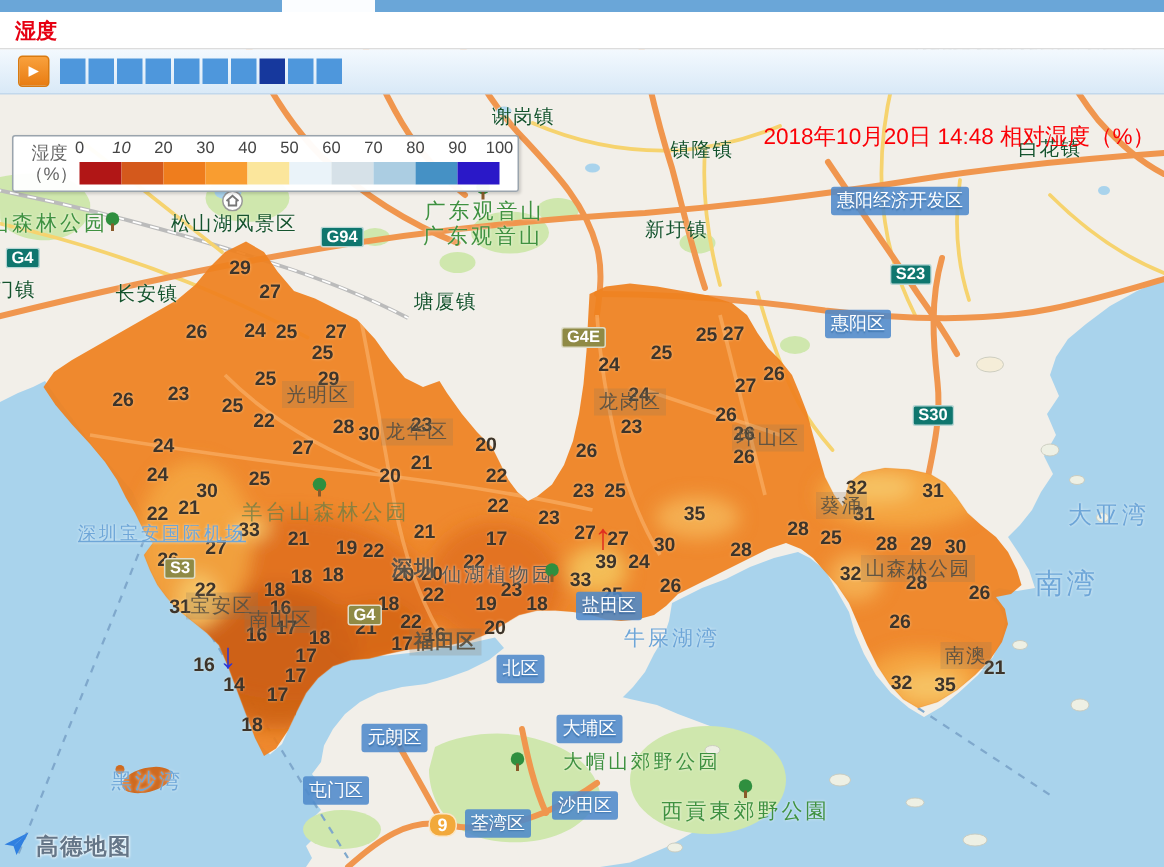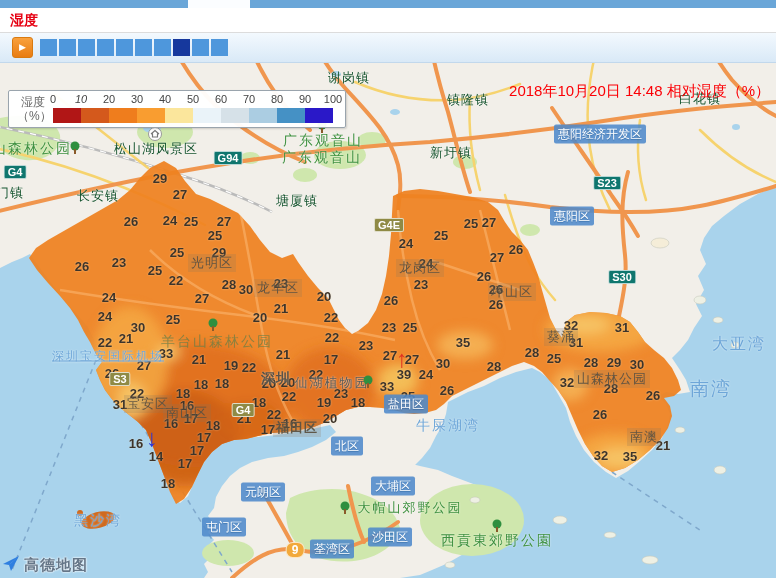--- a/index.html
+++ b/index.html
@@ -353,21 +353,21 @@
       <span class="odist" style="left: 561px; top: 337px;">葵涌</span>
       <span class="city" style="left: 276px; top: 379px;">深圳</span>
       <span class="water" style="left: 739px; top: 344px; font-size: 16px;">大亚湾</span>
       <span class="water" style="left: 711px; top: 389px; font-size: 19px;">南湾</span>
       <span class="water" style="left: 448px; top: 426px; font-size: 14px;">牛屎湖湾</span>
       <span class="water" style="left: 98px; top: 521px; font-size: 14px;">黑沙湾</span>
       <span class="water" style="left: 108px; top: 356px; font-size: 12px; text-decoration: underline;">深圳宝安国际机场</span>
       <span class="park green" style="left: 32px; top: 149px; font-size: 14px;">山森林公园</span>
       <span class="park green" style="left: 323px; top: 141px; font-size: 14px;">广东观音山</span>
       <span class="park green" style="left: 322px; top: 158px; font-size: 14px;">广东观音山</span>
-      <span class="park green" style="left: 410px; top: 508px; font-size: 13px;">大帽山郊野公园</span>
+      <span class="park green" style="left: 428px; top: 508px; font-size: 13px;">大帽山郊野公园</span>
       <span class="park faded" style="left: 217px; top: 342px; font-size: 14px;">羊台山森林公园</span>
       <span class="park green" style="left: 497px; top: 541px; font-size: 14px;">西貢東郊野公園</span>
       <span class="park gray" style="left: 332px; top: 383px; font-size: 13px;">仙湖植物园</span>
       <span class="town" style="left: 98px; top: 196px;">长安镇</span>
       <span class="town" style="left: 297px; top: 201px;">塘厦镇</span>
       <span class="town" style="left: 349px; top: 78px;">谢岗镇</span>
       <span class="town" style="left: 468px; top: 100px;">镇隆镇</span>
       <span class="town" style="left: 451px; top: 153px;">新圩镇</span>
       <span class="town" style="left: 700px; top: 99px;">白花镇</span>
       <span class="town" style="left: 10px; top: 193px;">门镇</span>

